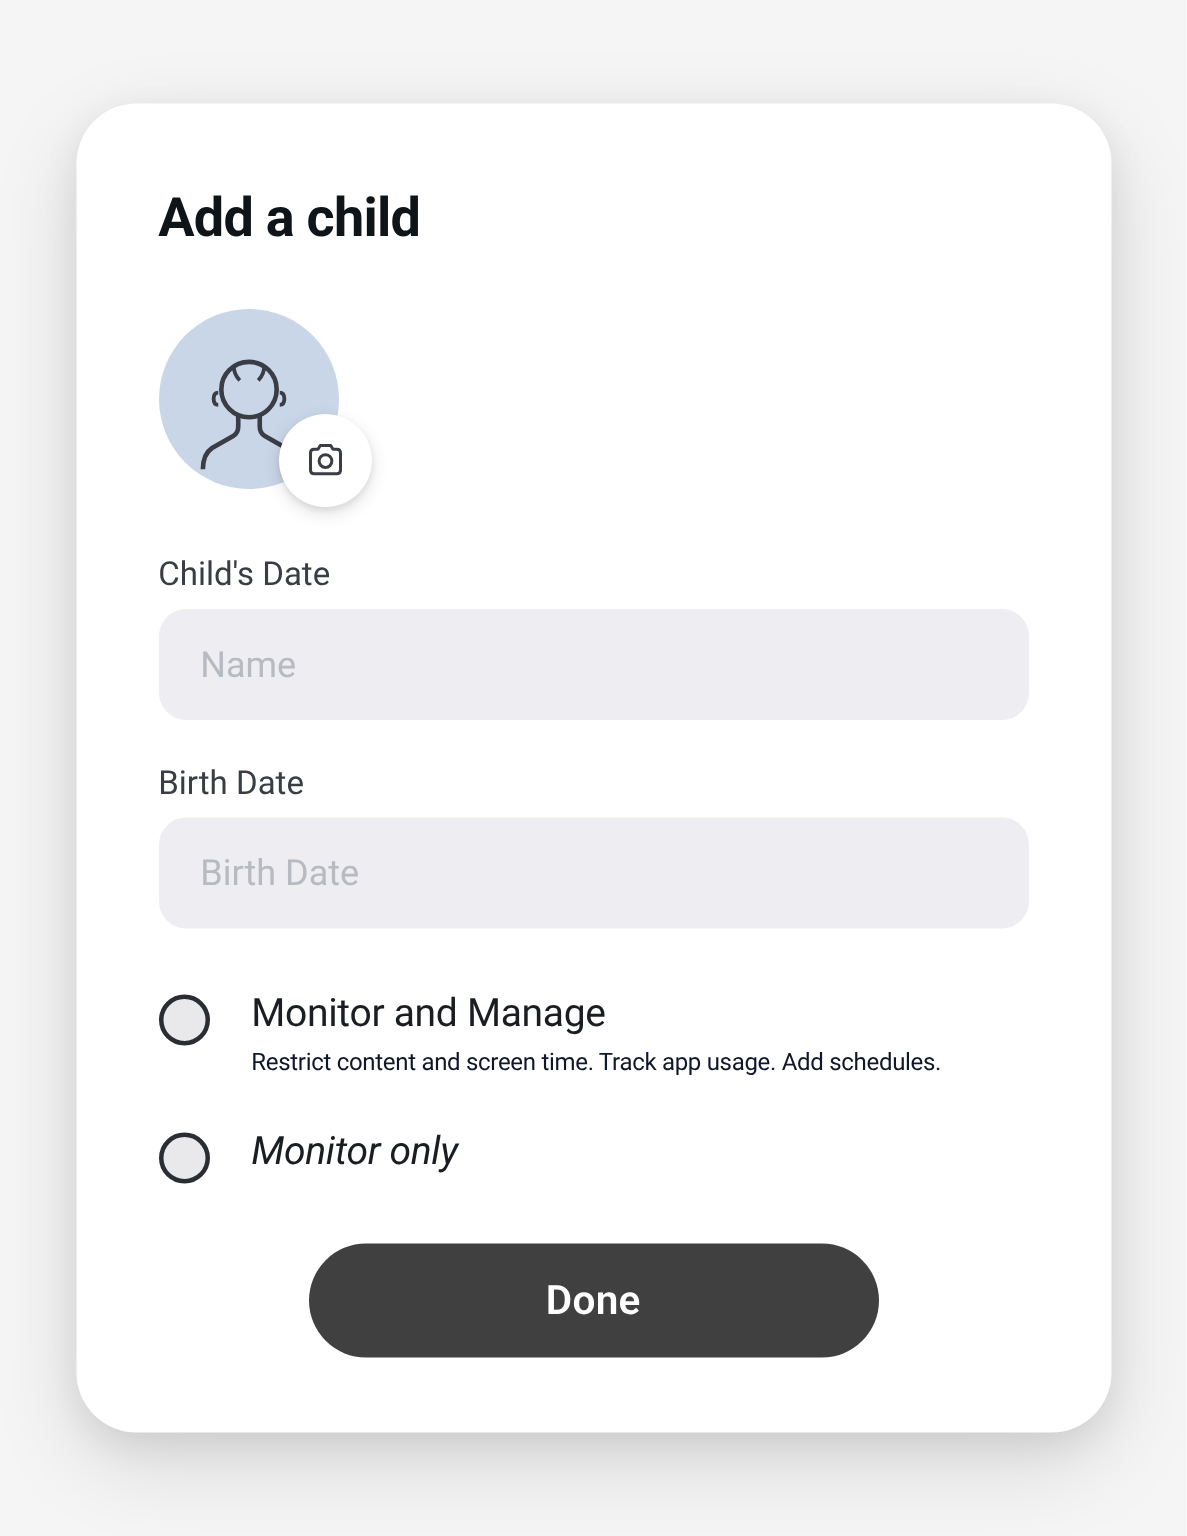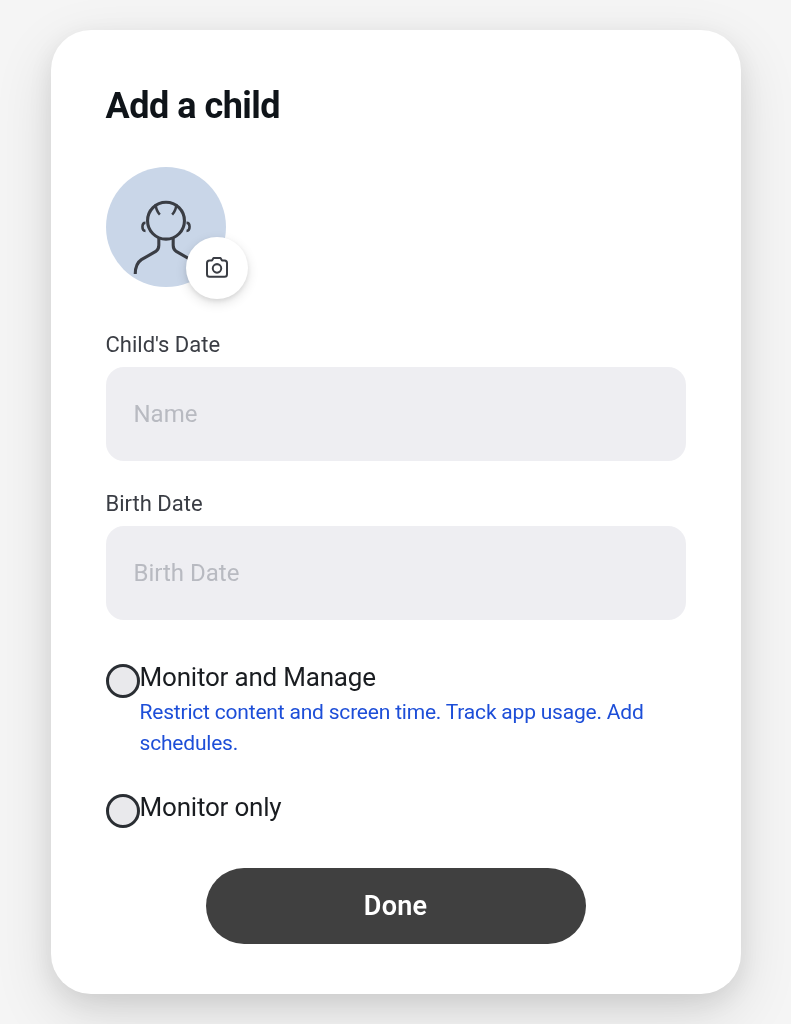--- a/index.html
+++ b/index.html
@@ -86,21 +86,21 @@
 
     .field-label {
       font-size: 22px;
       color: #3a3d44;
       margin-bottom: 10px;
       display: block;
     }
 
     .text-input {
       width: 100%;
-      height: 94px;
+      height: 74px;
       background: #eeeef2;
       border: none;
       border-radius: 18px;
       padding: 0 28px;
       font-size: 24px;
       color: #3a3d44;
       font-family: inherit;
       outline: none;
     }
 
@@ -108,26 +108,28 @@
       color: #b8bac1;
     }
 
     .options {
       margin-top: 42px;
       margin-bottom: 40px;
     }
 
     .option {
       display: flex;
+      gap: 28px;
       margin-bottom: 34px;
       cursor: pointer;
     }
 
     .option:last-child {
       margin-bottom: 0;
+      font-style: italic;
     }
 
     .radio {
       flex-shrink: 0;
       width: 34px;
       height: 34px;
       border-radius: 50%;
       border: 3px solid #2a2e33;
       background: #e9e9ec;
       position: relative;
@@ -140,22 +142,22 @@
 
     .option-title {
       font-size: 26px;
       color: #1a1d21;
       font-weight: 400;
       letter-spacing: -0.2px;
       margin-bottom: 5px;
     }
 
     .option-desc {
-      font-size: 21px;
-      color: #1d4ed8;
+      font-size: 16px;
+      color: #0f172a;
       line-height: 1.45;
       letter-spacing: -0.2px;
     }
 
     .done-btn {
       display: block;
       margin: 0 auto;
       width: 380px;
       height: 76px;
       border-radius: 38px;

